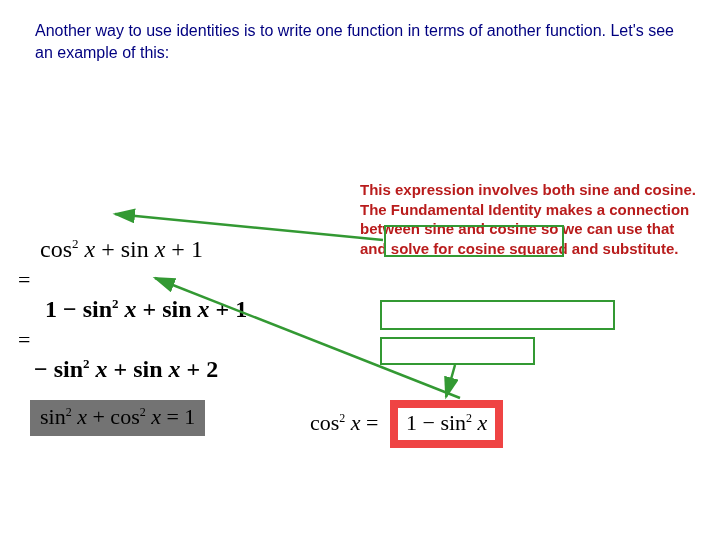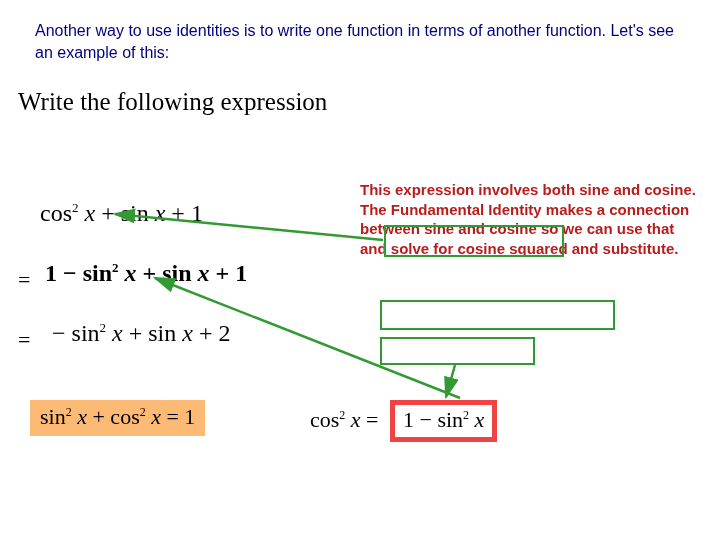--- a/index.html
+++ b/index.html
@@ -29,58 +29,59 @@
     font-size: 25px;
     color: #000;
     line-height: 1.35;
   }
   .expr {
     position: absolute;
     font-family: "Times New Roman", serif;
     font-size: 24px;
     color: #000;
     white-space: nowrap;
+    margin-top: 36px;
   }
   .expr .f { font-style: normal; }
   .expr .x { font-style: italic; }
   .expr sup { font-size: 13px; vertical-align: super; line-height: 0; }
   .eq-sign {
     position: absolute;
     font-family: "Times New Roman", serif;
     font-size: 22px;
     color: #000;
   }
   .expr1 { top: 200px; left: 40px; }
   .eq2 { top: 267px; left: 18px; }
   .expr2 { top: 260px; left: 45px; font-weight: bold; }
   .eq3 { top: 327px; left: 18px; }
-  .expr3 { top: 320px; left: 52px; }
+  .expr3 { top: 320px; left: 34px; font-weight: bold; }
   .identity-box {
     position: absolute;
     top: 400px;
     left: 30px;
-    background: #fdba74;
+    background: #737373;
     padding: 4px 10px 6px 10px;
     font-family: "Times New Roman", serif;
     font-size: 22px;
     color: #000;
   }
   .identity-box sup { font-size: 12px; vertical-align: super; line-height: 0; }
   .cos-eq {
     position: absolute;
     top: 400px;
     left: 310px;
     font-family: "Times New Roman", serif;
     font-size: 22px;
     color: #000;
   }
   .cos-eq sup { font-size: 12px; vertical-align: super; line-height: 0; }
   .rhs-box {
     display: inline-block;
-    border: 5px solid #ef4444;
+    border: 8px solid #ef4444;
     padding: 2px 8px 4px 8px;
     margin-left: 6px;
   }
   .explain {
     position: absolute;
     top: 180px;
     left: 360px;
     right: 20px;
     font-size: 15px;
     font-weight: bold;
@@ -117,21 +118,21 @@
     width: 720px; height: 540px;
     pointer-events: none;
   }
 </style>
 </head>
 <body>
 
 <div class="intro">Another way to use identities is to write one function in terms of another function.  Let's see an example of this:</div>
 
 <div class="prompt">
-  <span>Write the following expression</span><br>
+  <br>
 </div>
 
 <div class="expr expr1">
   <span class="f">cos</span><sup>2</sup> <span class="x">x</span><span class="f"> + sin </span><span class="x">x</span><span class="f"> + 1</span>
 </div>
 
 <div class="eq-sign eq2">=</div>
 <div class="expr expr2">
   <span class="f">1 − sin</span><sup>2</sup> <span class="x">x</span><span class="f"> + sin </span><span class="x">x</span><span class="f"> + 1</span>
 </div>

